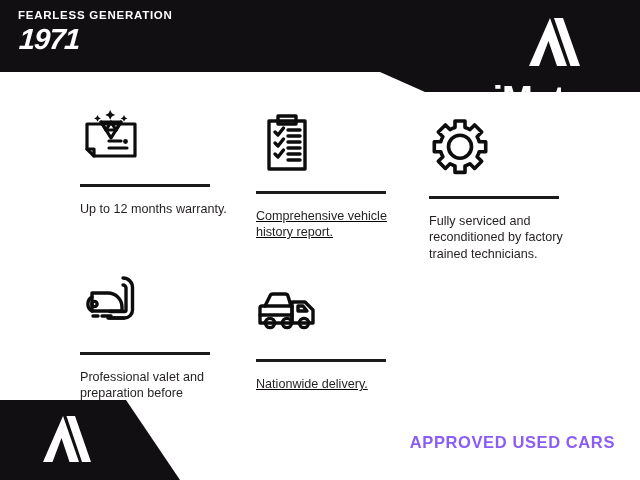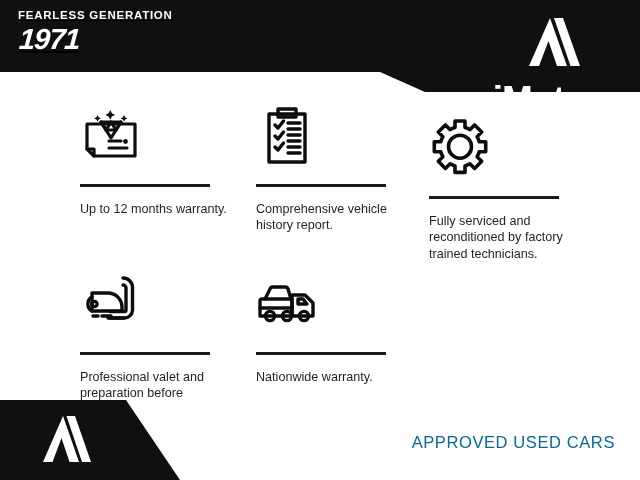--- a/index.html
+++ b/index.html
@@ -29,21 +29,20 @@
     width: 640px;
     height: 92px;
     background: #110f12;
     clip-path: polygon(0 0, 640px 0, 640px 92px, 425px 92px, 380px 72px, 0 72px);
   }
   .heritage {
     position: absolute;
     left: 18px;
     top: 8px;
     width: 220px;
-    text-decoration: underline;
   }
   .heritage-title {
     color: #ffffff;
     font-size: 11.5px;
     font-weight: bold;
     letter-spacing: 0.75px;
     line-height: 14px;
     white-space: nowrap;
   }
   .heritage-year {
@@ -116,21 +115,21 @@
     font-size: 12.6px;
     line-height: 16.4px;
     width: 150px;
   }
   .feature-row-2 {
     margin-top: 18px;
   }
 
   
   .col-1 { position: absolute; left: 0px;  top: 0; }
-  .col-2 { position: absolute; left: 176px; top: 0; }
+  .col-2 { position: absolute; left: 176px; top: 7px; text-decoration: underline; }
   .col-3 { position: absolute; left: 349px; top: 12px; }
 
   .row-abs { position: relative; height: 150px; }
   .row-abs-2 { position: relative; height: 130px; }
 
   
   .footer-shape {
     position: absolute;
     left: 0;
     bottom: 0;
@@ -143,23 +142,23 @@
     position: absolute;
     left: 42px;
     top: 414px;
     width: 52px;
     height: 50px;
   }
   .footer-tagline {
     position: absolute;
     right: 25px;
     bottom: 28px;
-    color: #0369a1;
+    color: #8b5cf6;
     font-size: 16.5px;
-    font-weight: normal;
+    font-weight: bold;
     letter-spacing: 0.6px;
     white-space: nowrap;
     text-align: center;
   }
 </style>
 </head>
 <body>
 
 <div class="banner">
 
@@ -278,21 +277,21 @@
               <path d="M36 20 H49 L57 28 V41 H36 Z"></path>
               <path d="M42 24 H47 L51 29 H42 Z"></path>
               <path d="M4 33 H36"></path>
               <circle cx="14" cy="41" r="4.6"></circle>
               <circle cx="31" cy="41" r="4.6"></circle>
               <circle cx="48" cy="41" r="4.6"></circle>
             </g>
           </svg>
         </div>
         <div class="feature-rule"></div>
-        <div class="feature-text">Nationwide warranty.</div>
+        <div class="feature-text">Nationwide delivery.</div>
       </div>
 
     </div>
 
   </div>
 
   <div class="footer-shape"></div>
 
   <svg class="brand-mark-footer" viewBox="0 0 52 50">
     <path d="M21 2 L37 48 L27.5 48 L19.5 24 L10.5 48 L1 48 Z" fill="#ffffff"></path>

